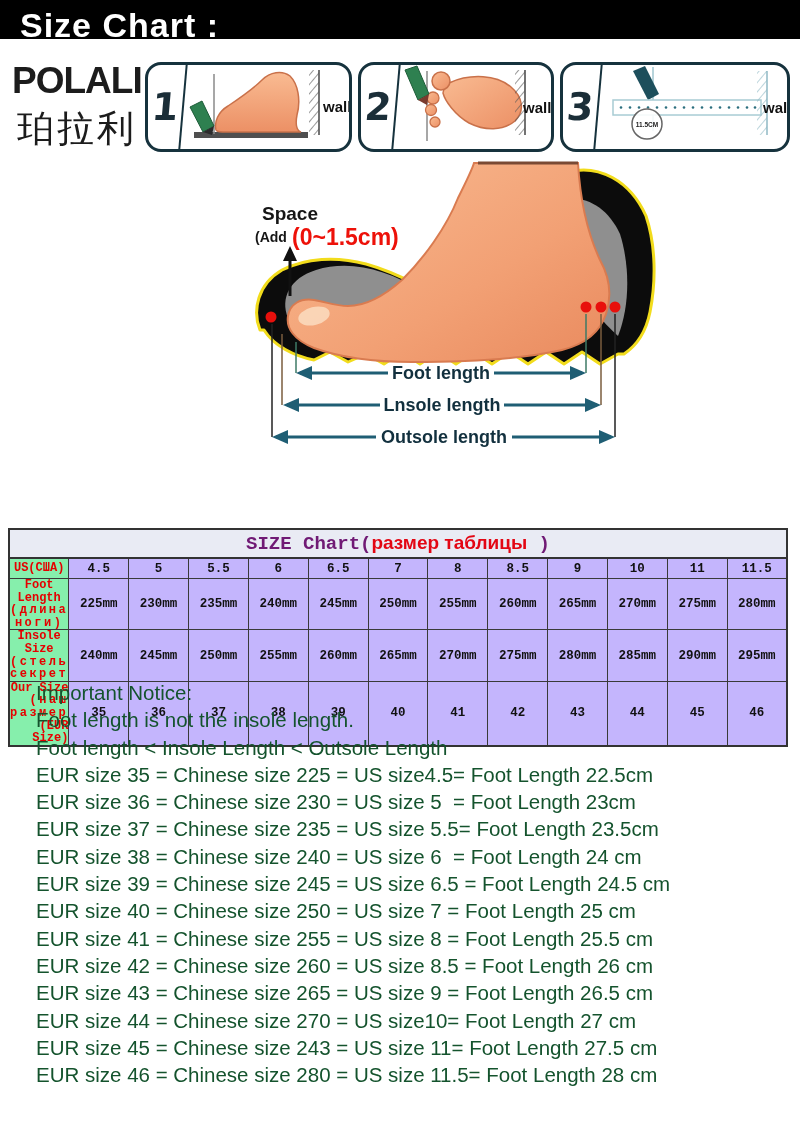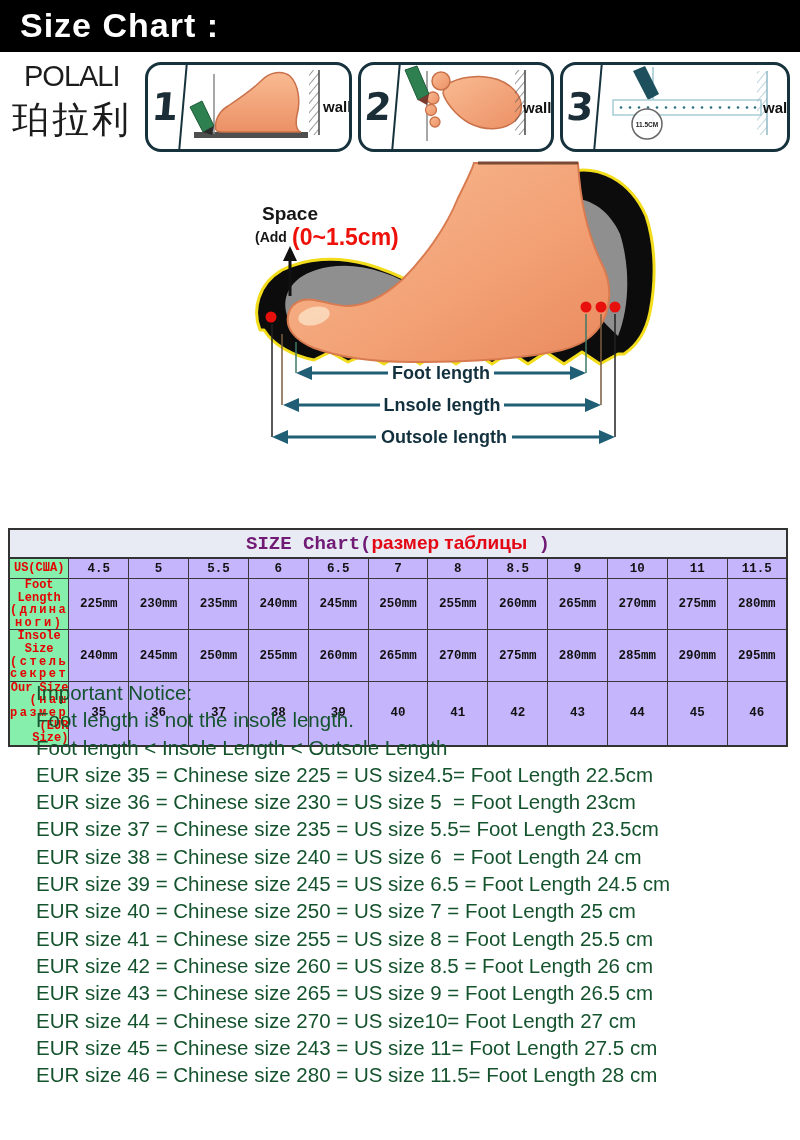--- a/index.html
+++ b/index.html
@@ -1,28 +1,28 @@
 <!DOCTYPE html>
 <html><head>
 <meta charset="utf-8">
 <style>
   html,body{margin:0;padding:0;background:#fff;}
   .page{position:relative;width:800px;height:1140px;background:#ffffff;overflow:hidden;
         font-family:"Liberation Sans",sans-serif;}
 
   
-  .topbar{position:absolute;left:0;top:0;width:800px;height:52px;background:#000;}
+  .topbar{position:absolute;left:0;top:0;width:800px;height:39px;background:#000;}
   .topbar span{display:block;padding-left:20px;line-height:50px;color:#fff;
         font-size:34px;font-weight:700;letter-spacing:1px;}
 
   
   .logo{position:absolute;left:12px;top:60px;width:130px;color:#1c1c1c;}
-  .logo-latin{font-size:29px;font-weight:400;letter-spacing:-1px;margin-left:12px;}
+  .logo-latin{font-size:37px;font-weight:700;letter-spacing:-1px;}
   .logo-cn{font-size:37px;font-weight:300;letter-spacing:3px;margin-top:2px;
-        font-family:"DejaVu Sans",sans-serif;}
+        font-family:"DejaVu Sans",sans-serif;text-align:center;}
 
   
   .stepbox{position:absolute;top:62px;height:90px;border:3px solid #16323d;border-radius:16px;
         background:#fff;display:flex;align-items:stretch;box-sizing:border-box;}
   .stepbox .num{width:36px;border-right:2px solid #16323d;display:flex;align-items:center;
         justify-content:center;font-size:38px;font-weight:800;color:#1b2e38;
         transform:skewX(-5deg);font-family:"DejaVu Sans",sans-serif;}
   .stepbox .art{flex:1;position:relative;}
   .stepbox svg{display:block;}
   #box1{left:145px;width:207px;} #box2{left:358px;width:196px;} #box3{left:560px;width:230px;}

